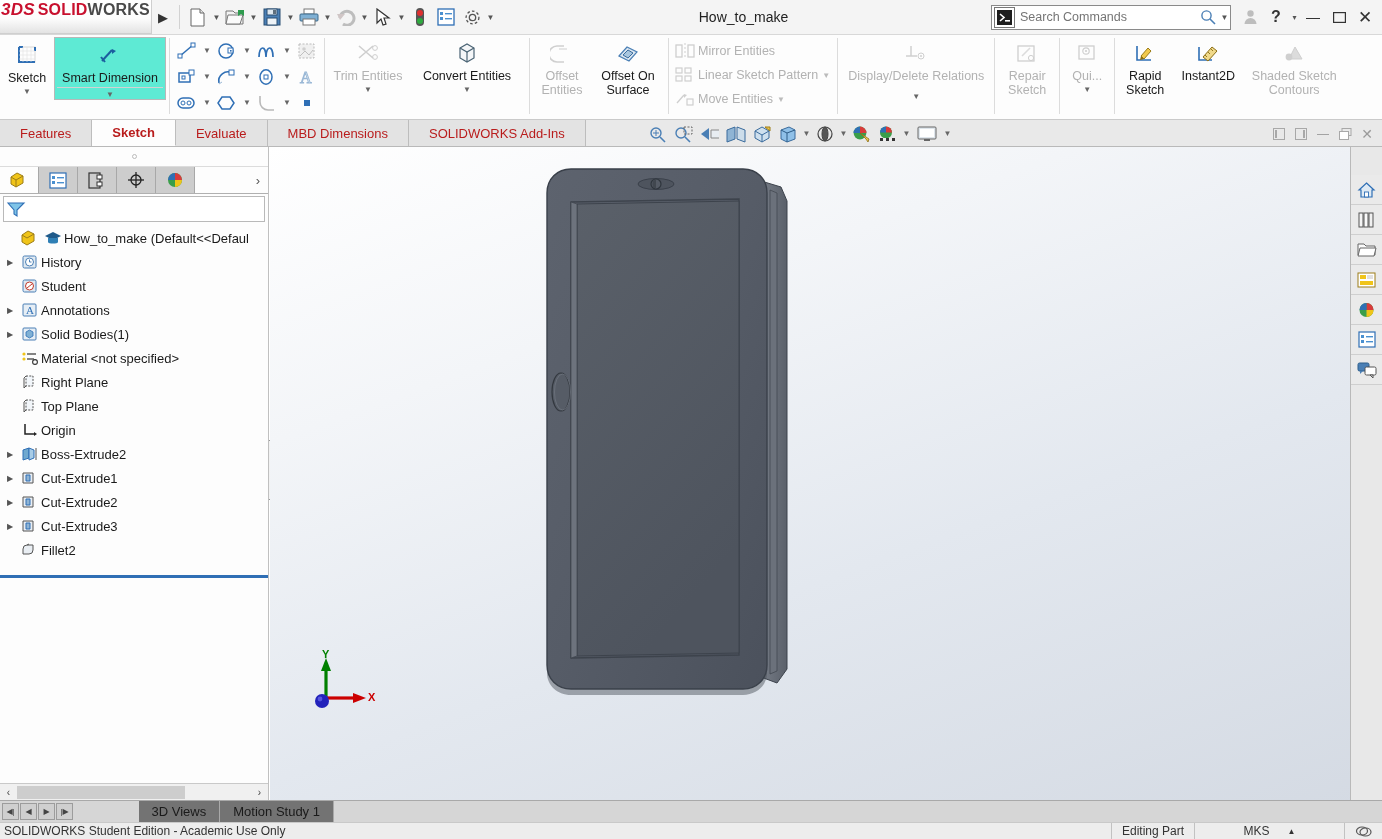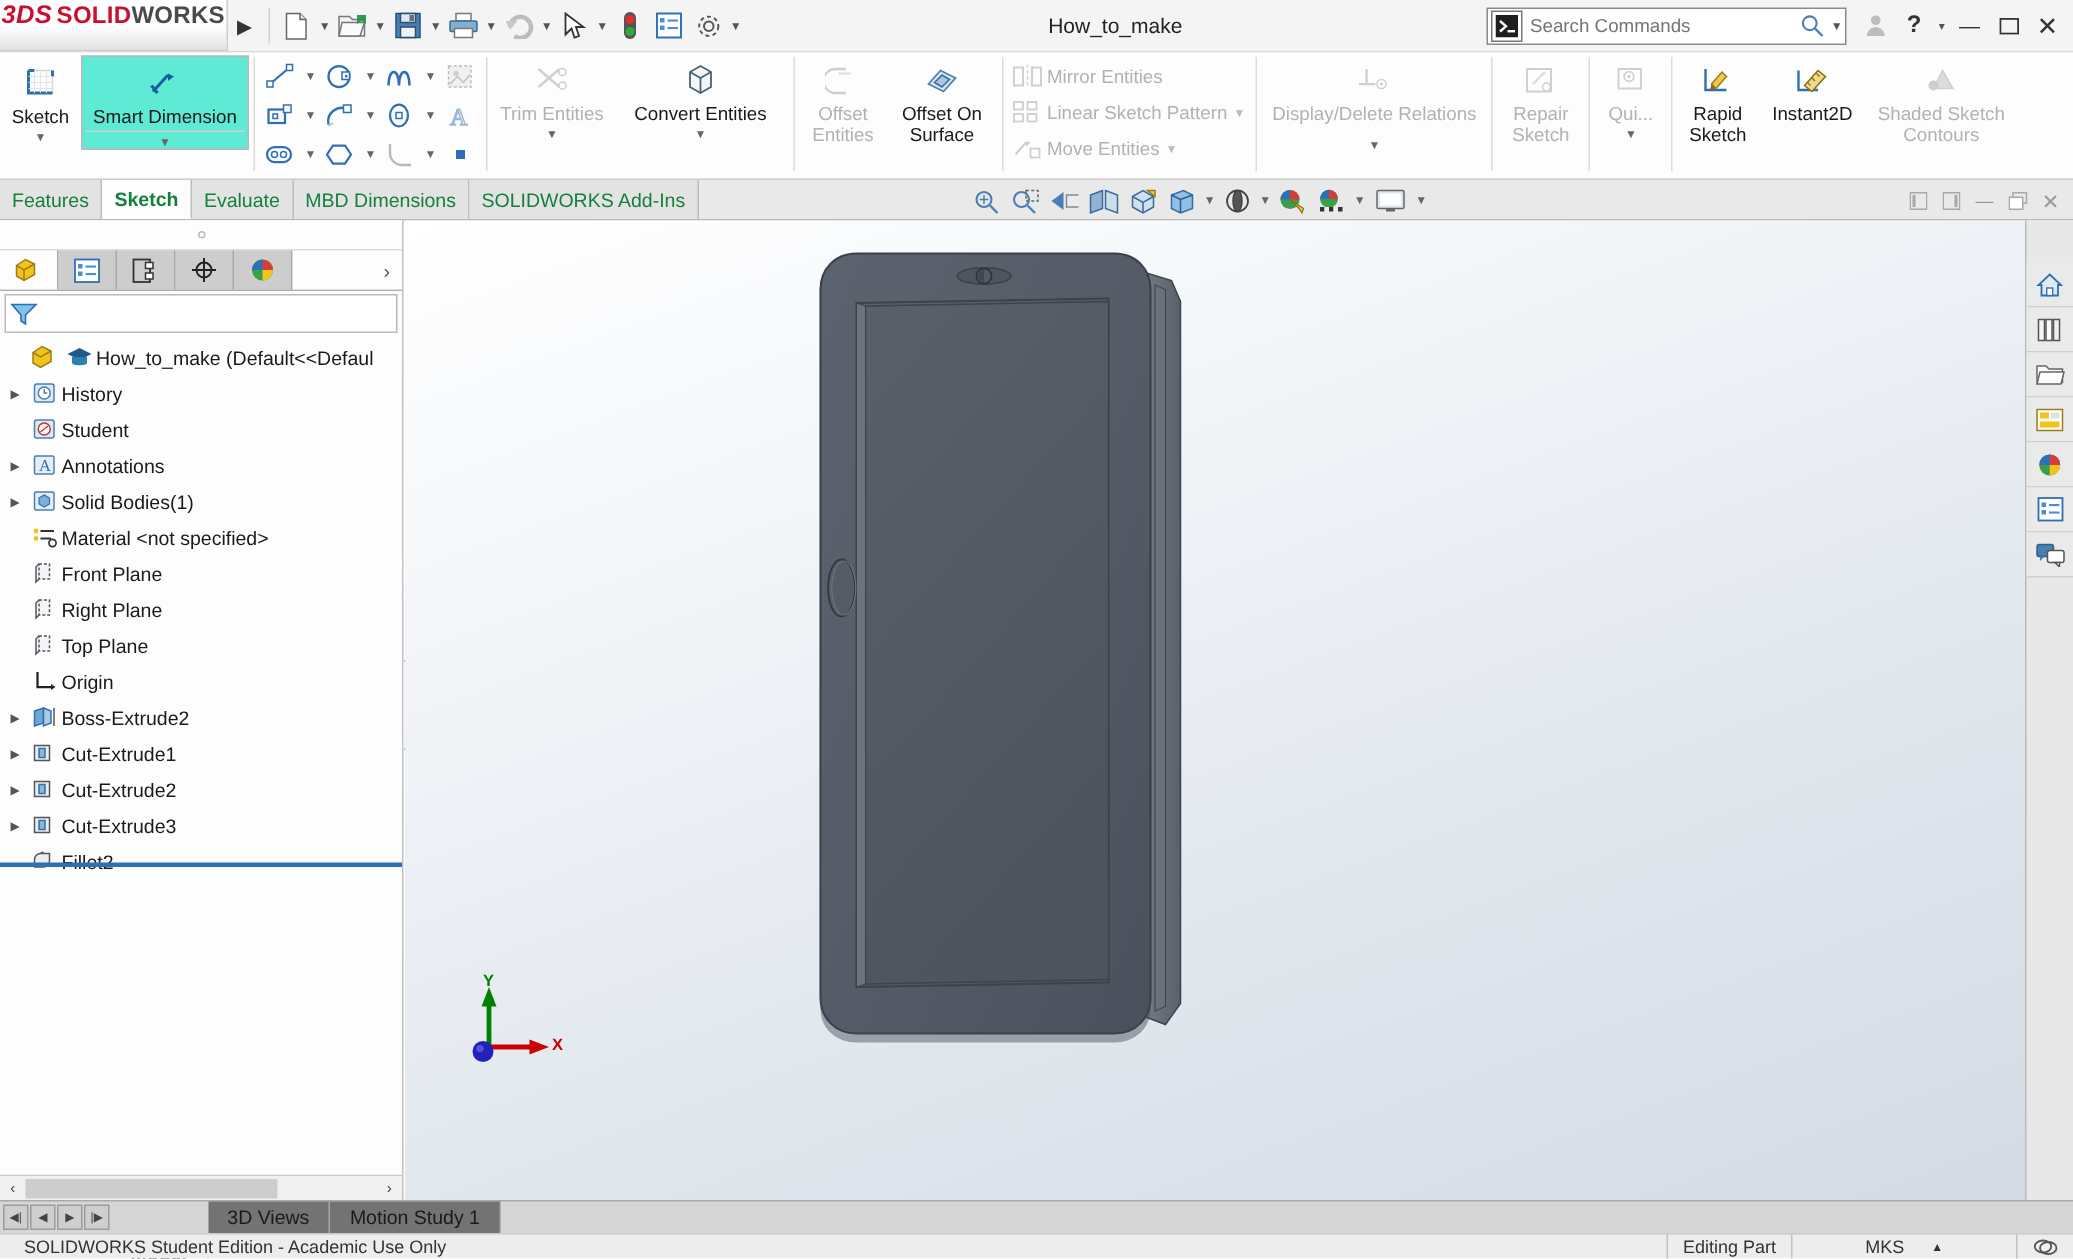--- a/index.html
+++ b/index.html
@@ -92,22 +92,22 @@
   .txtrow .tlabel { font-size: 12.5px; color: #b2b2b2; white-space: nowrap; }
   .txtrow .tcaret { width: 16px; text-align: center; font-size: 8px; color: #bbb; }
 
   
   .cmdtabs {
     position: absolute; left: 0; top: 120px; width: 1382px; height: 27px;
     background: #e9e9e9; border-bottom: 1px solid #b9b9b9;
     display: flex; align-items: flex-end;
   }
   .ctab {
-    height: 26px; padding: 0 8px; display: flex; align-items: center;
-    font-size: 13px; color: #15803d; cursor: pointer;
+    height: 26px; padding: 0 20px; display: flex; align-items: center;
+    font-size: 13px; color: #b91c1c; cursor: pointer;
     border-right: 1px solid #bdbdbd; background: #e3e3e3;
   }
   .ctab.active { background: #fdfdfd; font-weight: bold; border-bottom: 1px solid #fdfdfd; }
   .viewbar {
     position: absolute; left: 645px; top: 120px; height: 27px;
     display: flex; align-items: center;
   }
   .vicon { width: 26px; height: 24px; display: flex; align-items: center; justify-content: center; cursor: pointer;}
   .vcaret { width: 11px; text-align: center; font-size: 8px; color: #666; cursor: pointer;}
   .docwin {
@@ -182,21 +182,21 @@
   .navbtns { display: flex; align-items: center; padding-left: 2px;}
   .navb { width: 17px; height: 17px; margin-right: 1px; background: #cfcfcf; border: 1px solid #9c9c9c;
     display: flex; align-items: center; justify-content: center; font-size: 8px; color: #444; cursor: pointer;}
   .btab { height: 21px; padding: 0 13px; display: flex; align-items: center; font-size: 13px;
     color: #1a1a1a; background: #737373; border-right: 1px solid #a9a9a9; cursor: pointer; }
   .btab.active { background: #fdfdfd; font-weight: bold; margin-top: 48px; }
   .btab-filler { flex: 1; background: #d6d6d6; }
   .statusbar {
     position: absolute; left: 0; top: 822px; width: 1382px; height: 17px;
     background: #ededed; border-top: 1px solid #c9c9c9;
-    display: flex; align-items: center; font-size: 12px; color: #333; padding-left: 12px;
+    display: flex; align-items: center; font-size: 12px; color: #333;
   }
   .sb-text { padding-left: 4px; white-space: nowrap; }
   .sb-cell { border-left: 1px solid #c2c2c2; height: 17px; display: flex; align-items: center;
     padding: 0 10px; white-space: nowrap; }
   .sb-spacer { flex: 1; }
 </style>
 </head>
 <body>
 
 <div id="app">
@@ -866,30 +866,20 @@
               <circle cx="3" cy="4" r="1.6" fill="#f0c419"></circle>
               <circle cx="3" cy="9" r="1.6" fill="#f0c419"></circle>
               <line x1="6" y1="4" x2="15" y2="4" stroke="#333" stroke-width="1.2"></line>
               <line x1="6" y1="9" x2="13" y2="9" stroke="#333" stroke-width="1.2"></line>
               <circle cx="14" cy="12" r="2.4" fill="none" stroke="#333" stroke-width="1.1"></circle>
             </svg>
         </div>
         <div class="tlbl">Material &lt;not specified&gt;</div>
       </div>
 
-      <div class="trow">
-        <div class="texp"></div>
-        <div class="ticn">
-          <svg width="16" height="16" viewBox="0 0 16 16">
-              <path d="M4 2 h7 v10 h-7Z" fill="#f2f6fa" stroke="#555" stroke-dasharray="2 1.3"></path>
-              <path d="M4 2 l-2 2 v10 l2 -2" fill="none" stroke="#555"></path>
-            </svg>
-        </div>
-        <div class="tlbl">Front Plane</div>
-      </div>
 
       <div class="trow">
         <div class="texp"></div>
         <div class="ticn">
           <svg width="16" height="16" viewBox="0 0 16 16">
               <path d="M4 2 h7 v10 h-7Z" fill="#f2f6fa" stroke="#555" stroke-dasharray="2 1.3"></path>
               <path d="M4 2 l-2 2 v10 l2 -2" fill="none" stroke="#555"></path>
             </svg>
         </div>
         <div class="tlbl">Right Plane</div>

